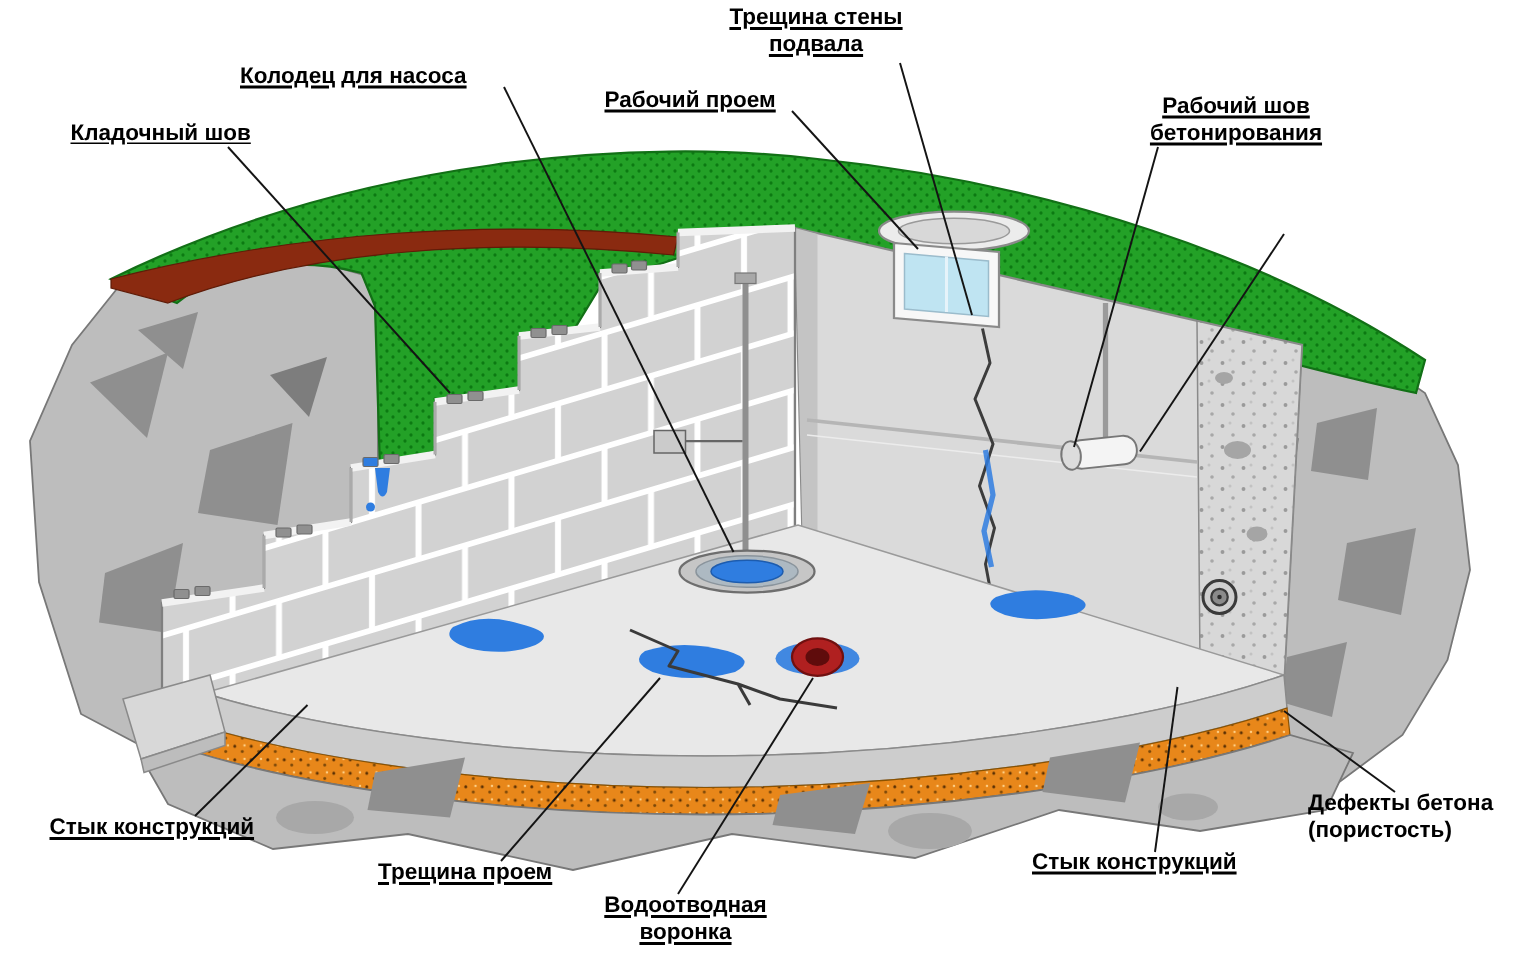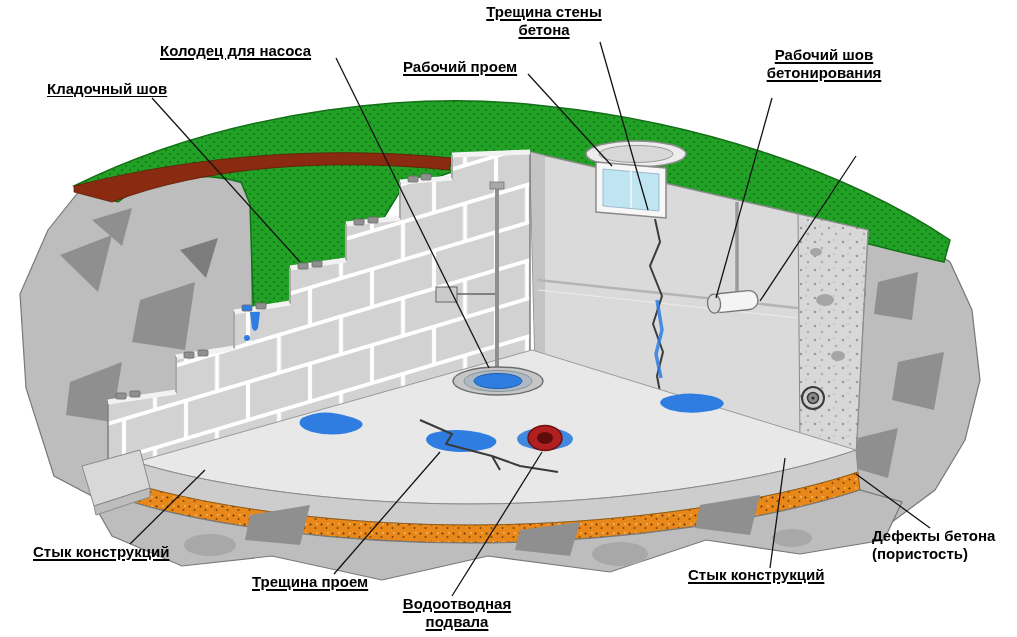--- a/index.html
+++ b/index.html
@@ -9,21 +9,21 @@
   }
   .canvas svg{position:absolute;left:0;top:0;}
   .label{
     position:absolute;font-weight:bold;font-size:15px;line-height:1.18;color:#000;
     text-decoration:underline;text-decoration-thickness:1.5px;text-underline-offset:2px;
   }
   .l-wall-crack{left:468px;top:3px;width:152px;text-align:center;}
   .l-pump-well{left:160px;top:42px;white-space:nowrap;}
   .l-window{left:403px;top:58px;white-space:nowrap;}
   .l-masonry{left:47px;top:80px;white-space:nowrap;text-decoration:underline;}
-  .l-work-joint{left:756px;top:46px;width:136px;text-align:center;}
+  .l-work-joint{left:756px;top:62px;width:136px;text-align:center;}
   .l-utilities{left:842px;top:121px;width:128px;text-align:center;}
   .l-joint-left{left:33px;top:543px;white-space:nowrap;}
   .l-floor-crack{left:252px;top:573px;white-space:nowrap;}
   .l-drain{left:398px;top:595px;width:118px;text-align:center;}
   .l-joint-right{left:688px;top:566px;white-space:nowrap;}
   .l-defects{left:872px;top:527px;width:140px;text-decoration:none;}
 
   .c-grass{fill:var(--grass,#23a127);}
   .c-grassdot{fill:var(--grass_dot,#0c7a12);}
   .c-soil{fill:var(--soil,#8a2a10);}
@@ -221,23 +221,23 @@
       <path d="M772 98 L716 298"></path>
       <path d="M856 156 L760 301"></path>
       <path d="M130 544 L205 470"></path>
       <path d="M334 574 L440 452"></path>
       <path d="M452 596 L542 452"></path>
       <path d="M770 568 L785 458"></path>
       <path d="M930 528 L856 474"></path>
     </g>
   </svg>
 
-  <div class="label l-wall-crack">Трещина стены бетона</div>
+  <div class="label l-wall-crack">Трещина стены подвала</div>
   <div class="label l-pump-well">Колодец для насоса</div>
   <div class="label l-window">Рабочий проем</div>
   <div class="label l-masonry">Кладочный шов</div>
   <div class="label l-work-joint">Рабочий шов бетонирования</div>
   <div class="label l-joint-left">Стык конструкций</div>
   <div class="label l-floor-crack">Трещина проем</div>
-  <div class="label l-drain">Водоотводная подвала</div>
+  <div class="label l-drain">Водоотводная воронка</div>
   <div class="label l-joint-right">Стык конструкций</div>
   <div class="label l-defects">Дефекты бетона (пористость)</div>
 </div>
 
 </body></html>

